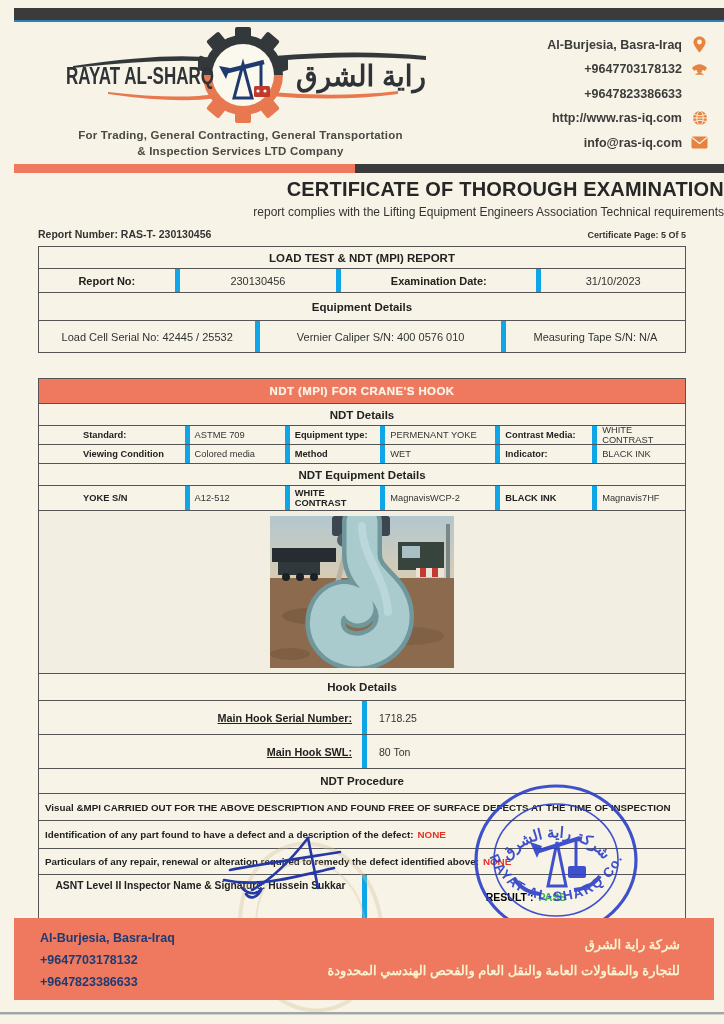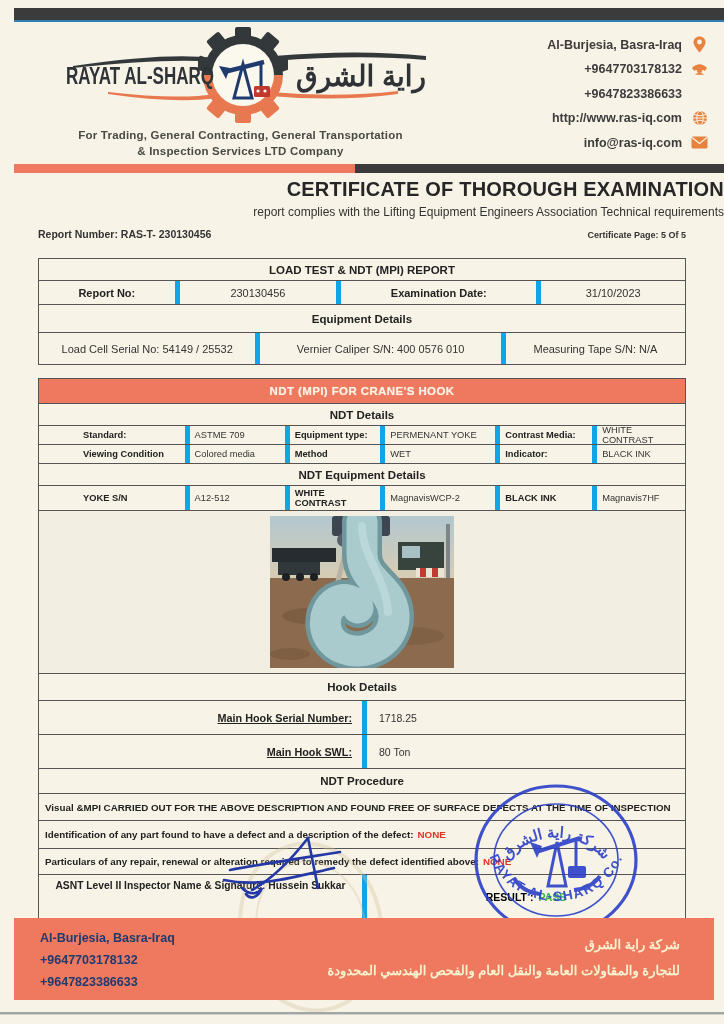--- a/index.html
+++ b/index.html
@@ -39,21 +39,21 @@
   .tr:first-child{border-top:none;}
   .td{border-left:5px solid #0ea5e9;display:flex;align-items:center;box-sizing:border-box;padding:0 6px;}
   .td:first-child{border-left:none;}
   .center{justify-content:center;text-align:center;}
   .banner{background:#ee795f;color:#fbf3e4;font-weight:bold;justify-content:center;letter-spacing:.4px;text-shadow:0 0 1px rgba(255,255,255,.6);}
   .sec-head{font-weight:bold;font-size:11.5px;color:#222;justify-content:center;}
   .lbl{font-weight:bold;color:#222;}
   .val{color:#333;}
 
   
-  #tbl1{top:258px;}
+  #tbl1{top:246px;}
   #tbl1 .r-title{height:21px;font-size:11.5px;}
   #tbl1 .r-data{height:23px;font-size:11px;}
   #tbl1 .r-banner{height:22px;font-size:11px;}
   #tbl1 .r-eq{height:27px;}
   #tbl1 .r-ser{height:31px;font-size:11px;}
 
   
   #tbl2{top:378px;}
   .r6{font-size:9.3px;}
   .r6 .td{padding:0 5px;}
@@ -207,21 +207,21 @@
     <div class="tr r-data">
       <div class="td center lbl" style="width:21%">Report No:</div>
       <div class="td center val" style="width:25%">230130456</div>
       <div class="td center lbl" style="width:31%">Examination Date:</div>
       <div class="td center val" style="flex:1">31/10/2023</div>
     </div>
     <div class="tr r-eq">
         <div class="td sec-head" style="flex:1">Equipment Details</div>
       </div>
     <div class="tr r-ser">
-      <div class="td center val" style="width:33.5%">Load Cell Serial No: 54149 / 25532</div>
+      <div class="td center val" style="width:33.5%">Load Cell Serial No: 42445 / 25532</div>
       <div class="td center val" style="width:38%">Vernier Caliper S/N: 400 0576 010</div>
       <div class="td center val" style="flex:1">Measuring Tape S/N: N/A</div>
     </div>
   </div>
 
   <div class="tbl" id="tbl2">
     <div class="tr" style="height:24px;font-size:11.5px">
         <div class="td banner" style="flex:1;border-left:none">NDT (MPI) FOR CRANE'S HOOK</div>
       </div>
     <div class="tr" style="height:21px">

